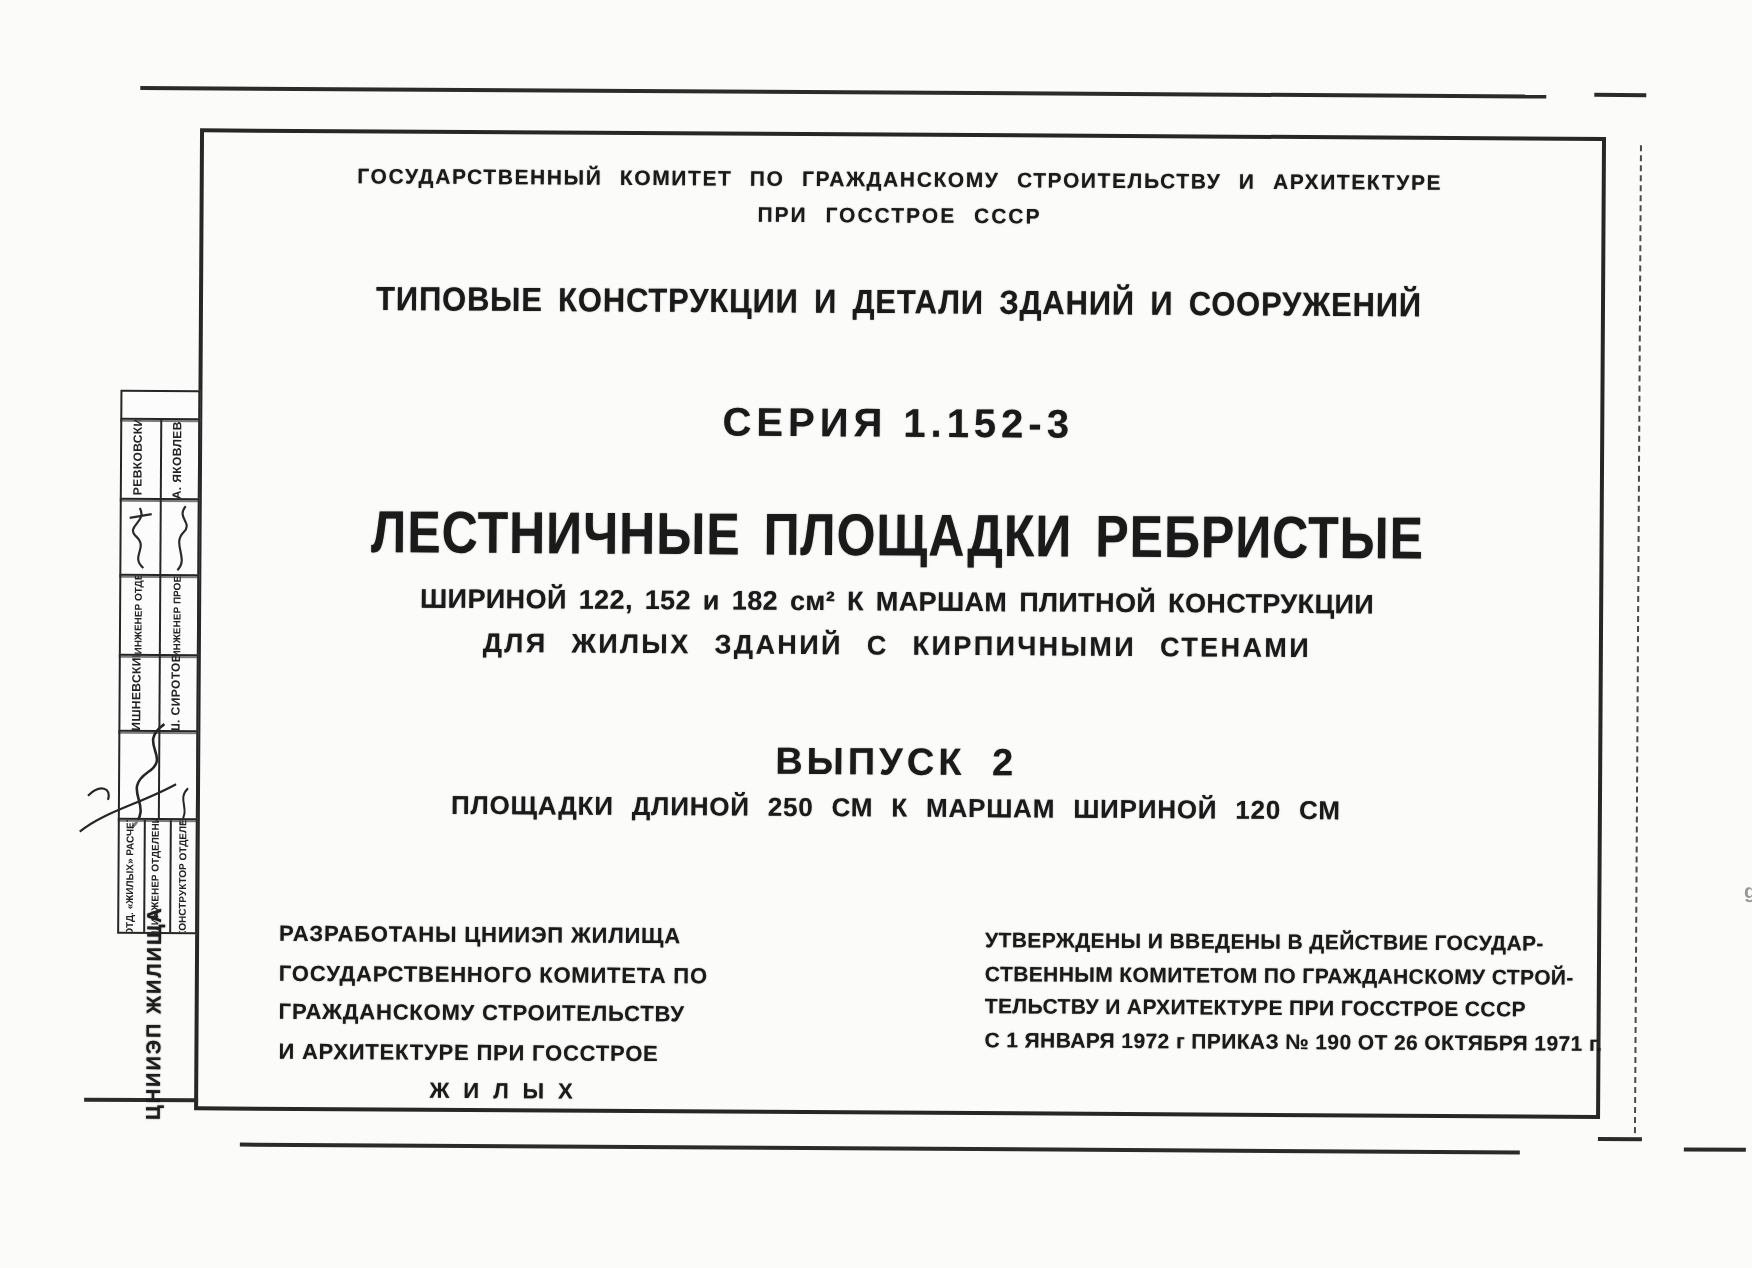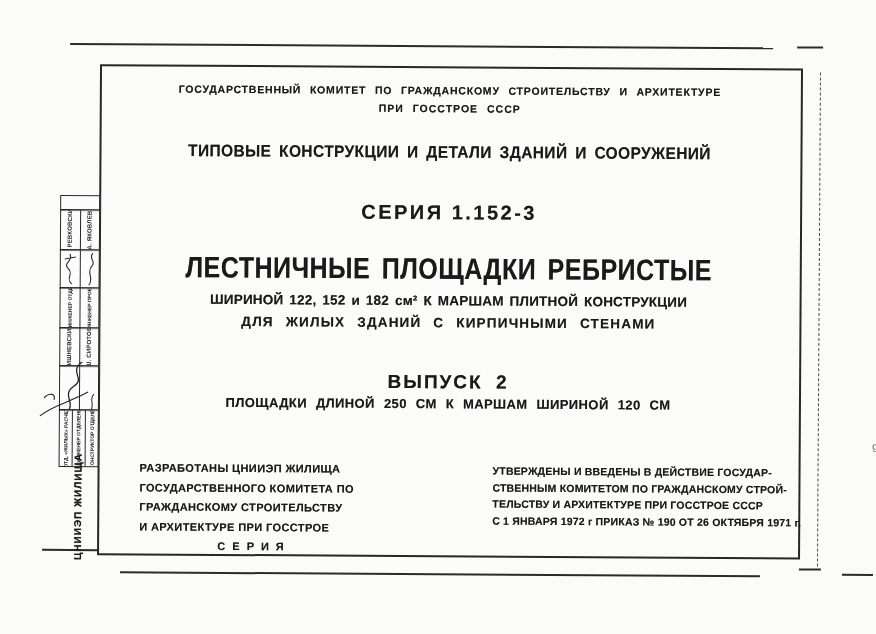--- a/index.html
+++ b/index.html
@@ -65,21 +65,21 @@
   <div class="blk title-sub1 ink">ШИРИНОЙ 122, 152 и 182 см² К МАРШАМ ПЛИТНОЙ КОНСТРУКЦИИ</div>
   <div class="blk title-sub2 ink">ДЛЯ ЖИЛЫХ ЗДАНИЙ С КИРПИЧНЫМИ СТЕНАМИ</div>
   <div class="blk issue ink">ВЫПУСК 2</div>
   <div class="blk issue-sub ink">ПЛОЩАДКИ ДЛИНОЙ 250 СМ К МАРШАМ ШИРИНОЙ 120 СМ</div>
 
   <div class="developed ink">
     <div>РАЗРАБОТАНЫ ЦНИИЭП ЖИЛИЩА</div>
     <div>ГОСУДАРСТВЕННОГО КОМИТЕТА ПО</div>
     <div>ГРАЖДАНСКОМУ СТРОИТЕЛЬСТВУ</div>
     <div>И АРХИТЕКТУРЕ ПРИ ГОССТРОЕ</div>
-    <div class="cline">СЕРИЯ</div>
+    <div class="cline">ЖИЛЫХ</div>
   </div>
 
   <div class="approved ink">
     <div>УТВЕРЖДЕНЫ И ВВЕДЕНЫ В ДЕЙСТВИЕ ГОСУДАР-</div>
     <div>СТВЕННЫМ КОМИТЕТОМ ПО ГРАЖДАНСКОМУ СТРОЙ-</div>
     <div>ТЕЛЬСТВУ И АРХИТЕКТУРЕ ПРИ ГОССТРОЕ СССР</div>
     <div>С 1 ЯНВАРЯ 1972 г ПРИКАЗ № 190 ОТ 26 ОКТЯБРЯ 1971 г.</div>
   </div>
 
   <div class="band" style="top:197px;height:14px;">

